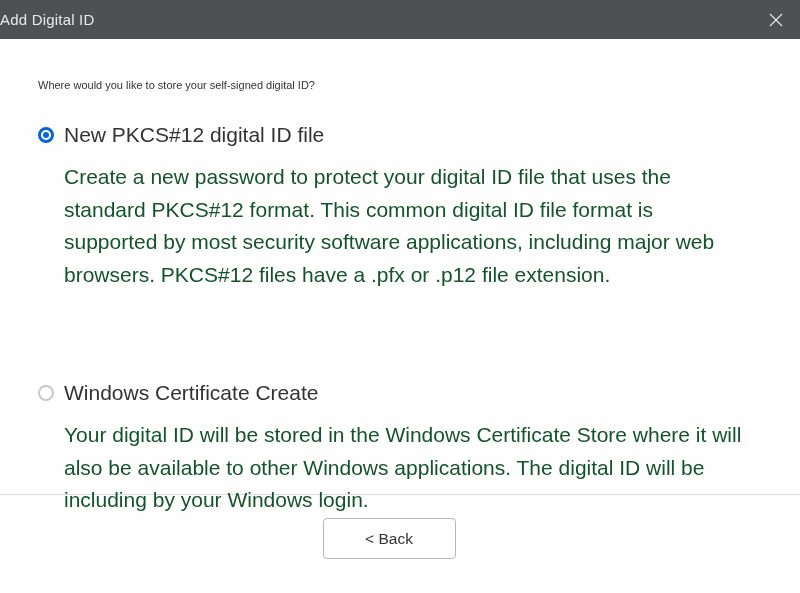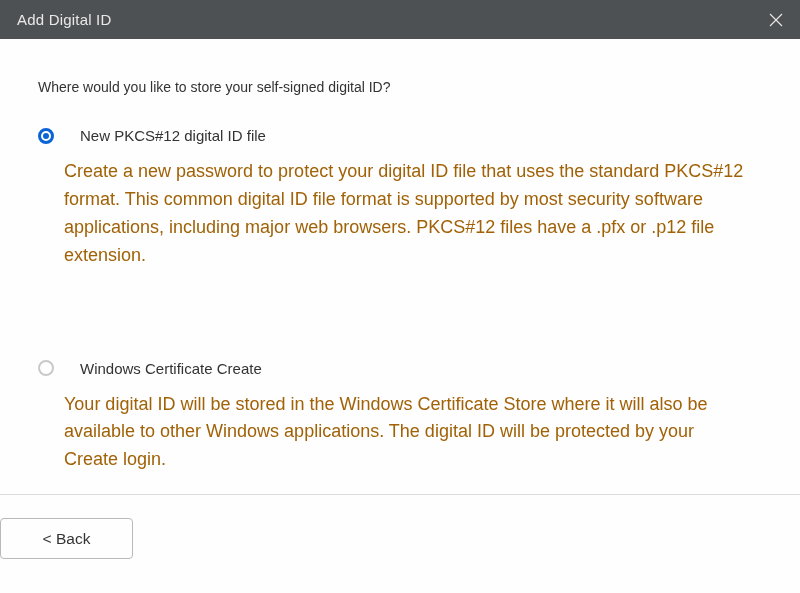--- a/index.html
+++ b/index.html
@@ -15,21 +15,20 @@
       overflow: hidden;
       color: #333;
     }
     .titlebar {
       height: 39px;
       background: #4e5154;
       color: #e8e8e8;
       display: flex;
       align-items: center;
       justify-content: space-between;
-      padding-left: 17px;
       font-size: 15px;
       font-weight: 400;
     }
     .titlebar-title {
       letter-spacing: 0.2px;
     }
     .close-btn {
       width: 48px;
       height: 39px;
       display: flex;
@@ -41,21 +40,21 @@
     .close-btn svg {
       width: 14px;
       height: 14px;
     }
     .content {
       padding: 40px 38px 20px 38px;
       height: 455px;
       background: #fefefe;
     }
     .prompt {
-      font-size: 14px;
+      font-size: 11px;
       color: #333;
       margin-bottom: 32px;
     }
     .option {
       margin-bottom: 90px;
     }
     .option:last-child {
       margin-bottom: 0;
     }
     .option-header {
@@ -80,37 +79,36 @@
     }
     .radio.selected::after {
       content: '';
       width: 6px;
       height: 6px;
       background: #0a64d6;
       border-radius: 50%;
       display: block;
     }
     .option-label {
-      font-size: 15px;
+      font-size: 21px;
       color: #333;
-      margin-left: 16px;
     }
     .option-desc {
-      font-size: 18px;
+      font-size: 21px;
       line-height: 1.55;
-      color: #a16207;
+      color: #14532d;
       margin-left: 26px;
       padding-right: 10px;
     }
     .footer {
       height: 88px;
       border-top: 1px solid #dcdcdc;
       display: flex;
       align-items: center;
-      justify-content: flex-start;
+      justify-content: center;
       padding-right: 22px;
       gap: 32px;
       background: #fefefe;
     }
     .btn {
       width: 133px;
       height: 41px;
       border: 1px solid #b9b9b9;
       background: #fefefe;
       border-radius: 4px;
@@ -145,19 +143,19 @@
       <span class="option-label">New PKCS#12 digital ID file</span>
     </div>
     <div class="option-desc">Create a new password to protect your digital ID file that uses the standard PKCS#12 format. This common digital ID file format is supported by most security software applications, including major web browsers. PKCS#12 files have a .pfx or .p12 file extension.</div>
   </div>
 
   <div class="option">
     <div class="option-header">
       <div class="radio"></div>
       <span class="option-label">Windows Certificate Create</span>
     </div>
-    <div class="option-desc">Your digital ID will be stored in the Windows Certificate Store where it will also be available to other Windows applications. The digital ID will be protected by your Create login.</div>
+    <div class="option-desc">Your digital ID will be stored in the Windows Certificate Store where it will also be available to other Windows applications. The digital ID will be including by your Windows login.</div>
   </div>
 </div>
 
 <div class="footer">
   <button class="btn">&lt; Back</button>
 </div>
 
 </body></html>

